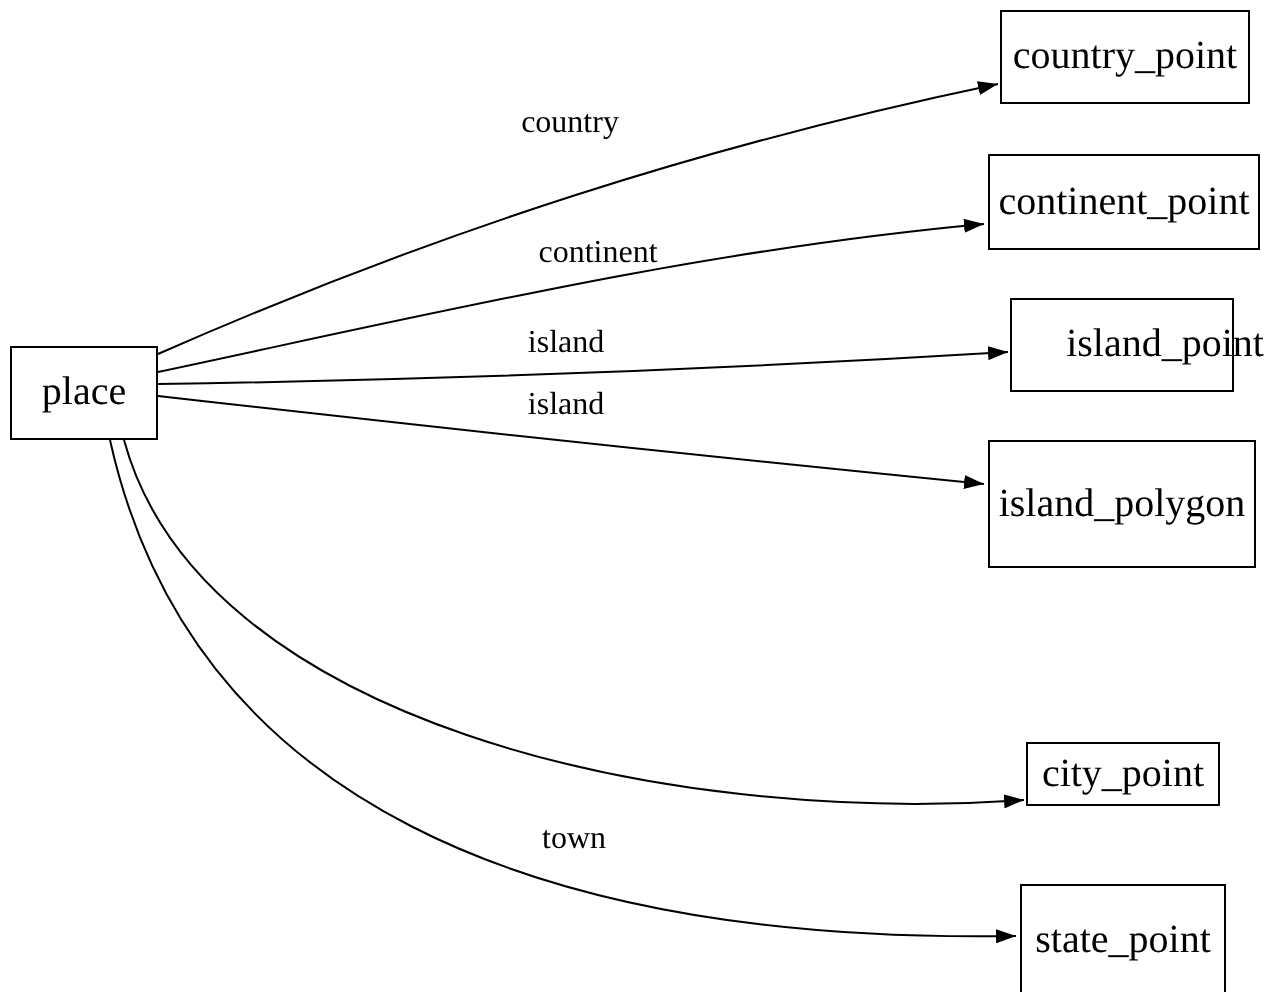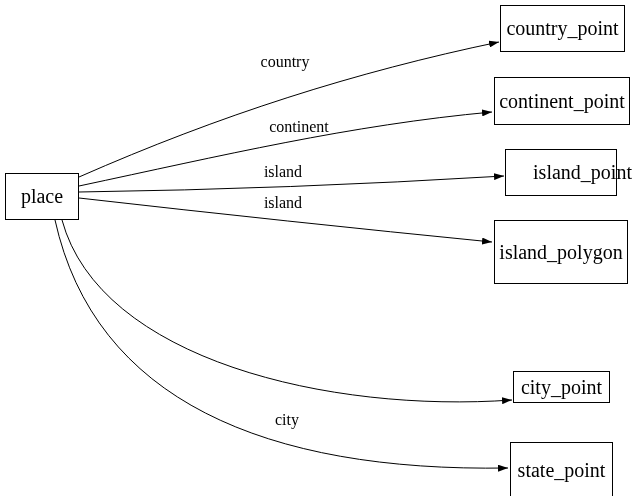--- a/index.html
+++ b/index.html
@@ -78,15 +78,15 @@
 
   <div class="edge-label" style="left:285px; top:52px;">country</div>
 
   <div class="edge-label" style="left:285px; top:117px;margin-left:14px;">continent</div>
 
   <div class="edge-label" style="left:283px; top:162px;">island</div>
 
   <div class="edge-label" style="left:283px; top:193px;">island</div>
 
 
-  <div class="edge-label" style="left:287px; top:410px;">city</div>
+  <div class="edge-label" style="left:287px; top:410px;">town</div>
 
 </div>
 
 </body></html>

